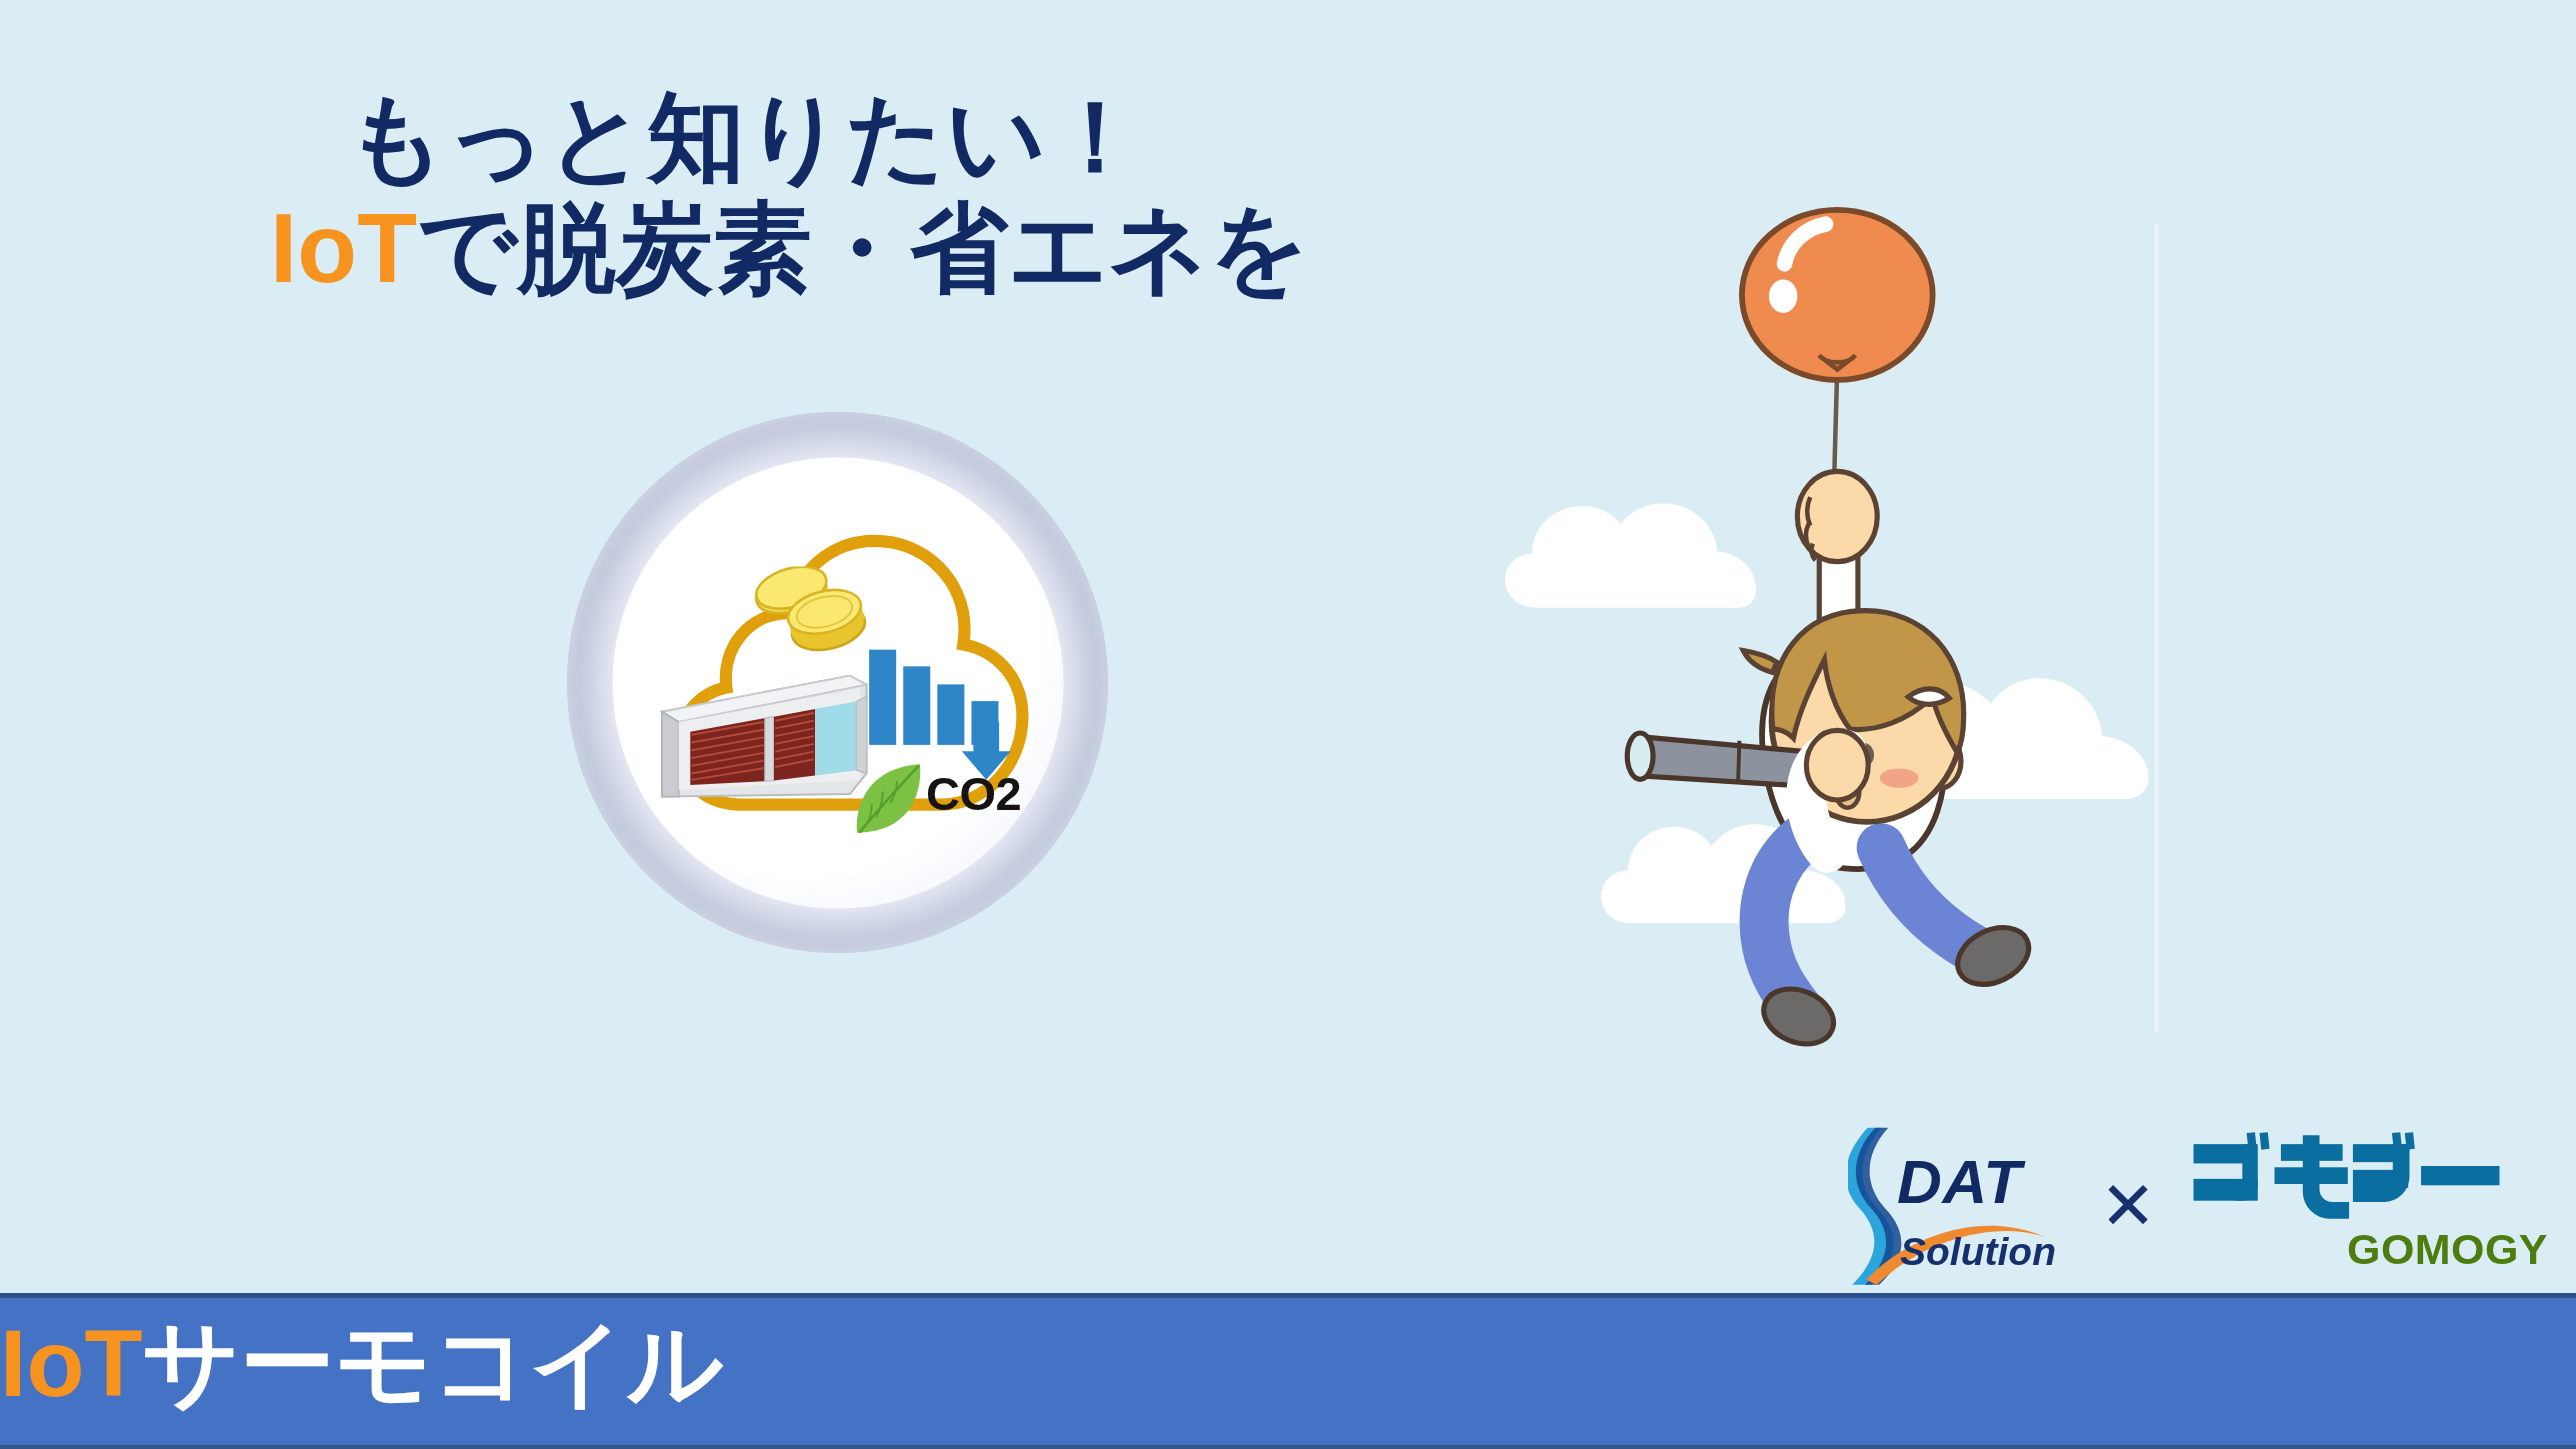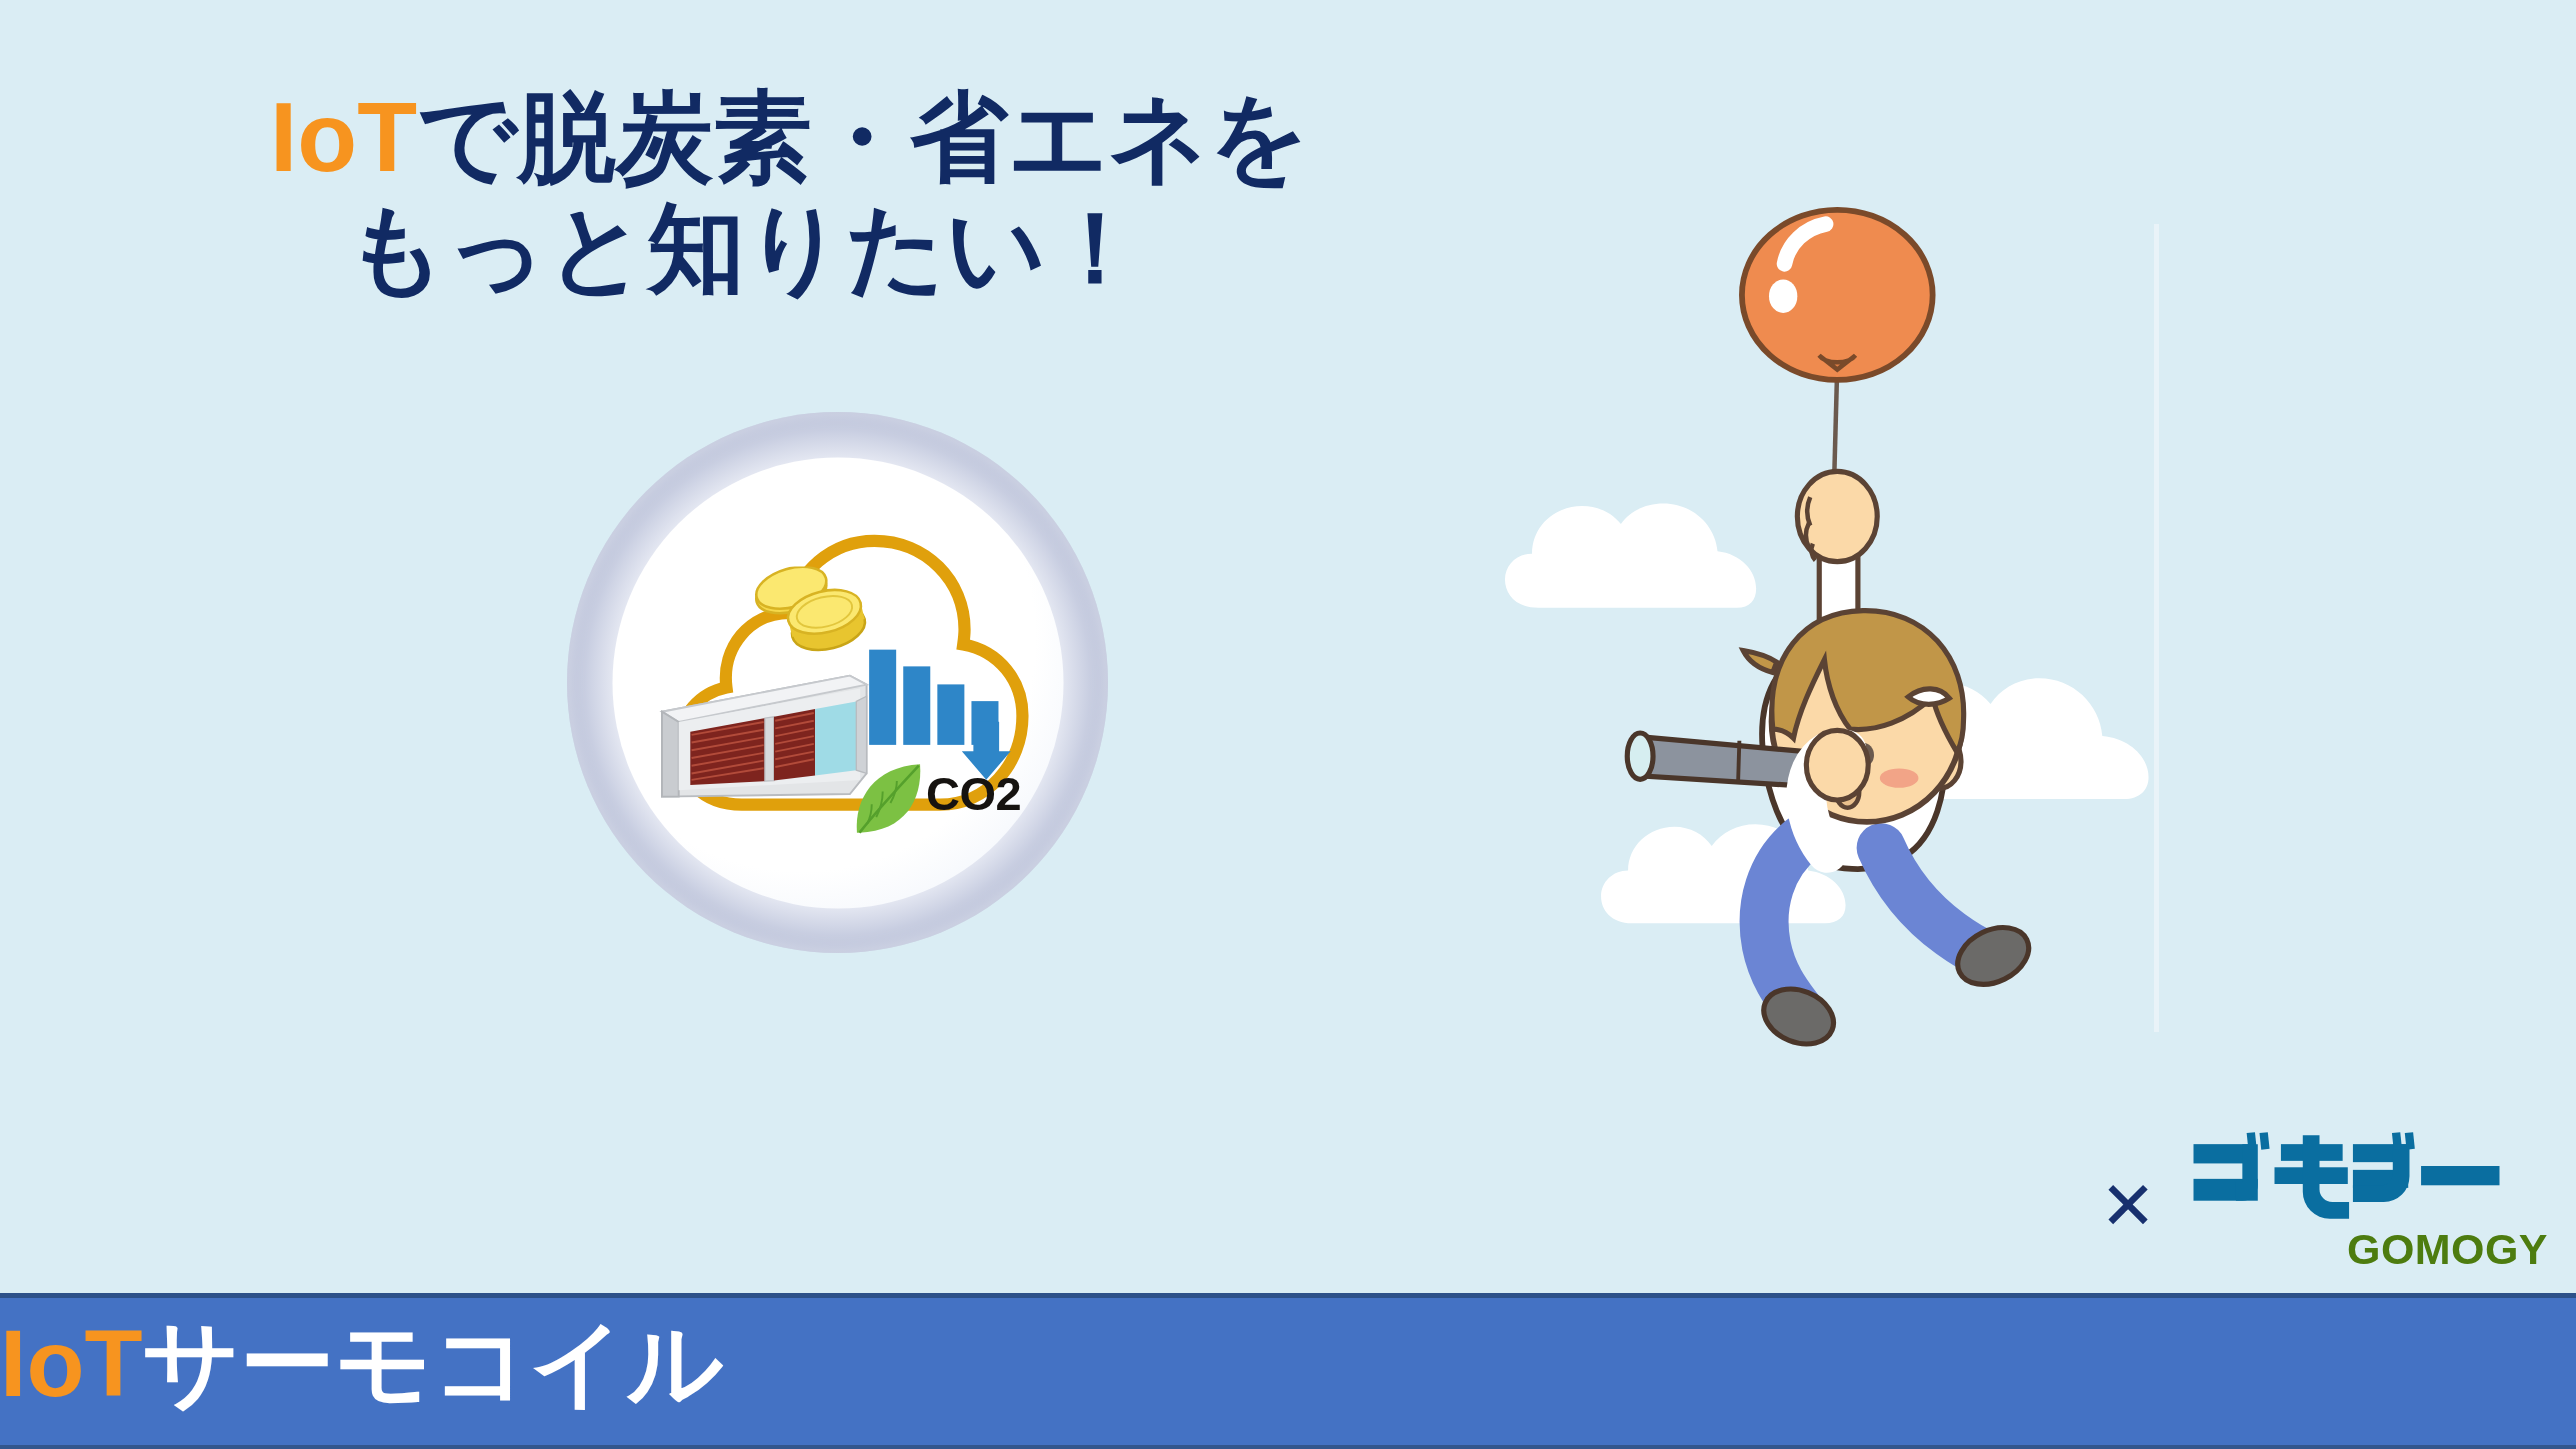--- a/index.html
+++ b/index.html
@@ -181,22 +181,22 @@
   .bt-white  { color: #ffffff; }
 </style>
 </head>
 <body>
 
 <div id="slide">
 
   <div class="guide-line"></div>
 
   <div class="headline">
+    <span class="line line2 hl-navy">もっと知りたい！</span>
     <span class="line"><span class="hl-orange">IoT</span><span class="hl-navy">で脱炭素・省エネを</span></span>
-    <span class="line line2 hl-navy">もっと知りたい！</span>
   </div>
 
   <div class="badge">
     <div class="badge-inner">
 
       <svg class="cloud-gold" viewBox="0 0 560 460">
         <path d="M112 440
                  C 50 440, 14 398, 14 348
                  C 14 300, 48 266, 88 258
                  C 80 196, 124 142, 186 142
@@ -385,20 +385,33 @@
              C 424 850, 446 838, 466 844" stroke="#ffffff" stroke-width="62" fill="none" stroke-linecap="round"></path>
     <path d="M436 1004
              C 404 964, 396 912, 412 876
              C 424 850, 446 838, 466 844" stroke="#4a362a" stroke-width="9" fill="none" stroke-linecap="round" opacity="0"></path>
 
     <ellipse cx="452" cy="868" rx="48" ry="54" fill="#fbd9a8" stroke="#5b4334" stroke-width="8"></ellipse>
   </svg>
 
   <div class="logos">
 
+    <div class="logo-dat">
+      <svg viewBox="0 0 330 255" style="position:absolute;left:0;top:0;width:213px;height:164px;">
+        <path d="M52 6 C 14 48, 12 96, 46 132 C 80 168, 80 208, 36 250
+                 C 22 250, 14 250, 6 250
+                 C 50 206, 50 166, 16 130 C -18 92, -6 44, 30 6 Z" fill="#2ba5dc"></path>
+        <path d="M62 6 C 24 48, 24 96, 58 132 C 92 168, 92 208, 48 250
+                 L 26 250 C 68 206, 68 166, 34 130 C 2 94, 4 46, 42 6 Z" fill="#14478e" opacity="0.85"></path>
+        <path d="M28 242 C 96 170, 214 134, 306 176
+                 C 232 150, 120 178, 44 250 Z" fill="#f08a31"></path>
+      </svg>
+      <div class="dat-word">DAT</div>
+      <div class="dat-sub">Solution</div>
+    </div>
 
     <div class="logo-x">✕</div>
 
     <div class="logo-gomogy">
       <svg class="gomogy-kana" viewBox="0 0 480 140">
         <g fill="#0a6ea0">
 
           <rect x="2" y="22" width="86" height="30"></rect>
           <rect x="2" y="76" width="100" height="34"></rect>
           <path d="M78 22 h24 v64 a24 24 0 0 1 -24 24 h-10 v-30 h10 z"></path>

